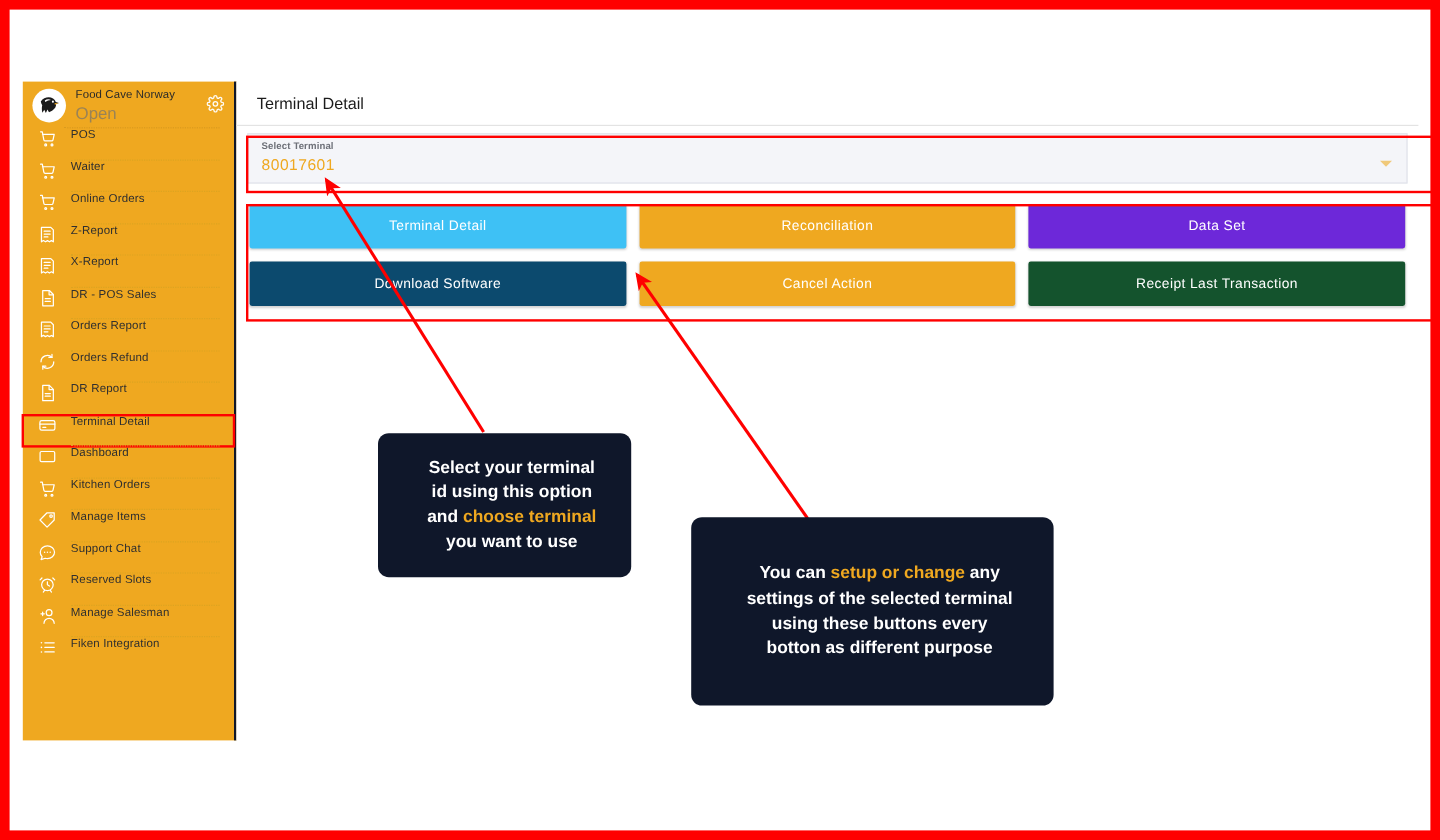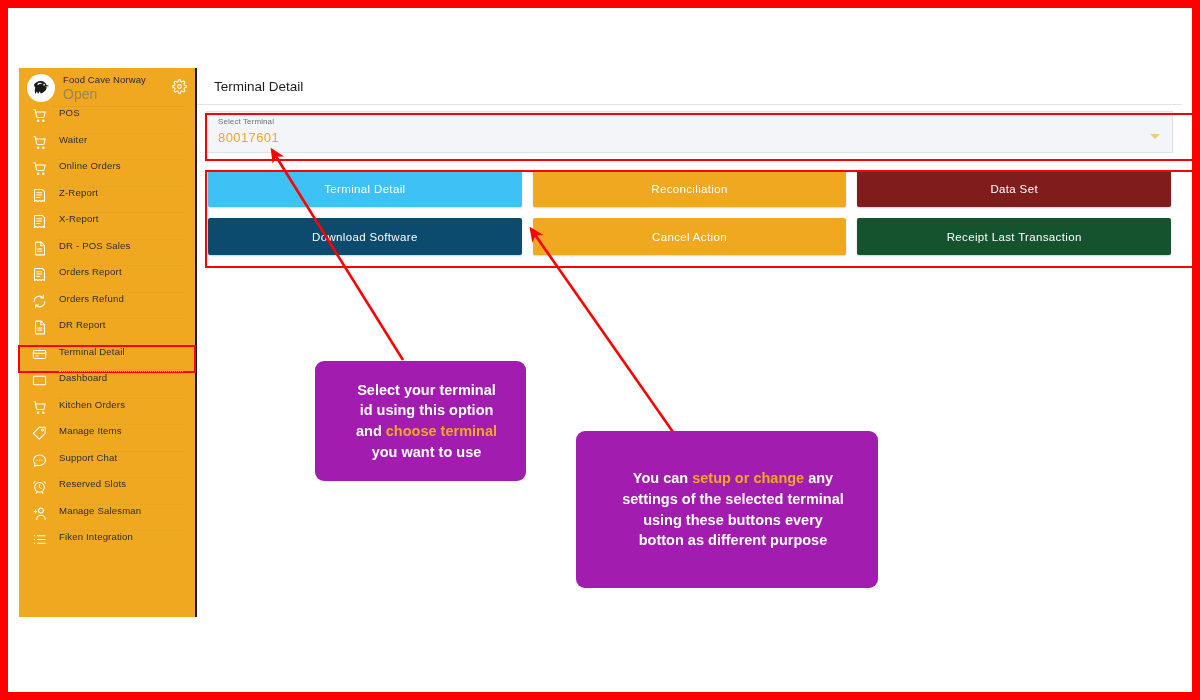--- a/index.html
+++ b/index.html
@@ -108,21 +108,21 @@
 
   .body-area { padding: 6px 9px 0 9px; position: relative; }
 
   .select-wrap {
     position: relative;
     background: #f4f5f9;
     border: 1px solid #e0e2ea;
     height: 42px;
     padding: 5px 12px 0 11px;
   }
-  .select-label { font-size: 8px; color: #6d7078; letter-spacing: .1px; }
+  .select-label { font-size: 8px; color: #6d7078; letter-spacing: .1px; font-weight: bold; }
   .select-value {
     font-size: 13px; color: #efa820; font-weight: 400;
     letter-spacing: .4px; margin-top: 4px;
   }
   .select-caret {
     position: absolute; right: 12px; top: 22px;
     width: 0; height: 0;
     border-left: 5px solid transparent;
     border-right: 5px solid transparent;
     border-top: 5px solid #f0c97a;
@@ -157,21 +157,21 @@
     border: none;
     border-radius: 2px;
     cursor: pointer;
     box-shadow: 0 1px 2px rgba(0,0,0,.18);
     font-family: "Liberation Sans", sans-serif;
   }
 
   
   .callout {
     position: absolute;
-    background: #a21caf;
+    background: #0f172a;
     border-radius: 9px;
     color: #ffffff;
     text-align: center;
     font-weight: bold;
     z-index: 20;
     display: flex; align-items: center; justify-content: center; padding-left: 12px;
   }
   .callout p { line-height: 1.42; padding: 0 10px; }
   .hl { color: #efa820; }
 
@@ -406,21 +406,21 @@
 
         <div class="select-wrap">
           <div class="select-label">Select Terminal</div>
           <div class="select-value">80017601</div>
           <span class="select-caret"></span>
         </div>
 
         <div class="btn-grid" id="btn-grid">
             <button class="act-btn" style="background: rgb(62, 193, 245);">Terminal Detail</button>
             <button class="act-btn" style="background: rgb(239, 168, 32);">Reconciliation</button>
-            <button class="act-btn" style="background: #7f1d1d;">Data Set</button>
+            <button class="act-btn" style="background: #6d28d9;">Data Set</button>
             <button class="act-btn" style="background: #0c4a6e;">Download Software</button>
             <button class="act-btn" style="background: rgb(239, 168, 32);">Cancel Action</button>
             <button class="act-btn" style="background: #14532d;">Receipt Last Transaction</button>
           </div>
       </div>
 
       <div class="select-redbox"></div>
       <div class="btn-grid-redbox"></div>
     </section>
   </div>

